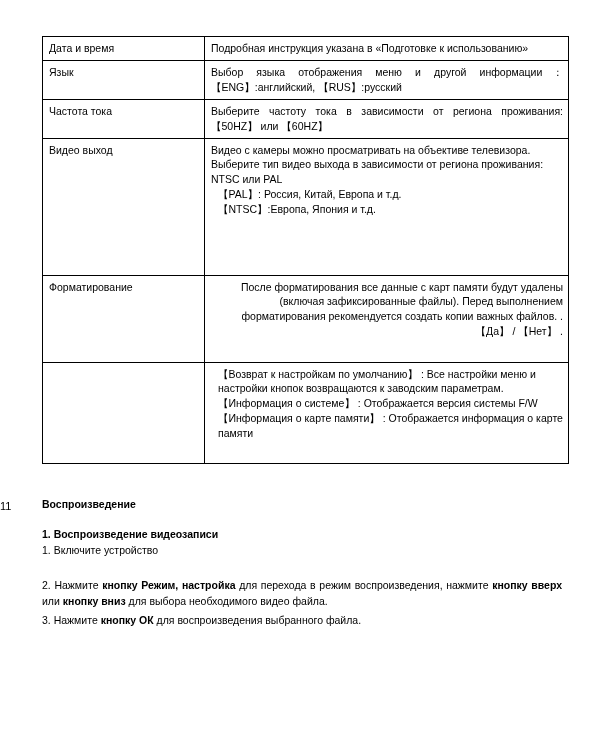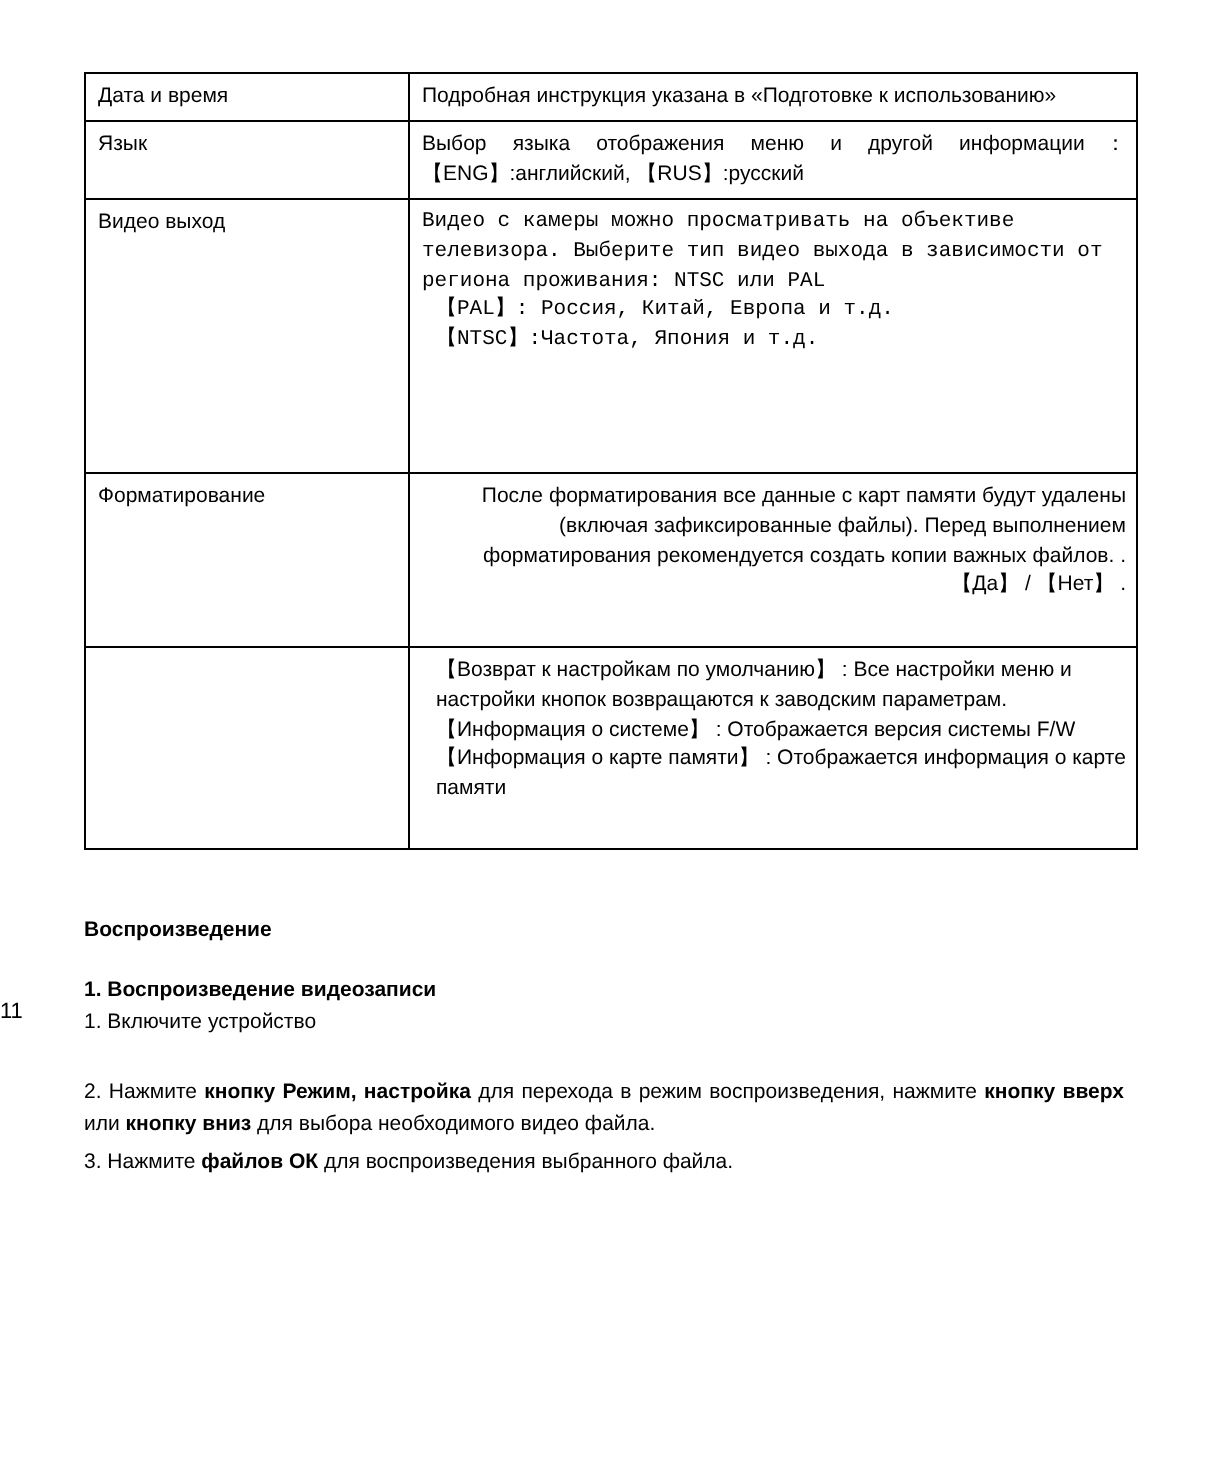--- a/index.html
+++ b/index.html
@@ -39,21 +39,21 @@
     width: 150px;
   }
   td.col-desc {
     width: 352px;
     margin-top: 30px;
   }
   .just {
     text-align: justify;
     text-align-last: left;
   }
-  .row-video td.col-desc { height: 128px; font-family: Liberation Mono, monospace; }
+  .row-video td.col-desc { height: 128px; }
   .row-format td.col-desc { height: 78px; text-align: right; }
   .row-default td.col-desc { height: 92px; }
   .indent {
     display: block;
     padding-left: 7px;
   }
   .section-head {
     margin-top: 34px;
     font-size: 10.5px;
     font-weight: bold;
@@ -94,26 +94,30 @@
   <table class="settings">
     <tbody>
       <tr class="row-datetime">
         <td class="col-label">Дата и время</td>
         <td class="col-desc just">Подробная инструкция указана в «Подготовке к использованию»</td>
       </tr>
       <tr class="row-language">
         <td class="col-label">Язык</td>
         <td class="col-desc just">Выбор языка отображения меню и другой информации：【ENG】:английский, 【RUS】:русский</td>
       </tr>
+      <tr class="row-frequency">
+        <td class="col-label">Частота тока</td>
+        <td class="col-desc just">Выберите частоту тока в зависимости от региона проживания:  【50HZ】 или 【60HZ】</td>
+      </tr>
       <tr class="row-video">
         <td class="col-label">Видео выход</td>
         <td class="col-desc">
           <span> Видео с камеры можно просматривать на объективе телевизора. Выберите тип видео выхода в зависимости от региона проживания: NTSC или PAL</span>
           <span class="indent">【PAL】: Россия, Китай, Европа и т.д.</span>
-          <span class="indent">【NTSC】:Частота, Япония и т.д.</span>
+          <span class="indent">【NTSC】:Европа, Япония и т.д.</span>
         </td>
       </tr>
       <tr class="row-format">
         <td class="col-label">Форматирование</td>
         <td class="col-desc">После форматирования все данные с карт памяти будут удалены (включая зафиксированные файлы). Перед выполнением форматирования рекомендуется создать копии важных файлов. .    【Да】 / 【Нет】 .</td>
       </tr>
       <tr class="row-default">
         <td class="col-label"></td>
         <td class="col-desc">
           <span class="indent">【Возврат к настройкам по умолчанию】 : Все настройки меню и настройки кнопок возвращаются к заводским параметрам.</span>
@@ -125,17 +129,17 @@
   </table>
 
   <div class="section-head">Воспроизведение</div>
 
   <div class="sub-head">1. Воспроизведение видеозаписи</div>
 
   <div class="body-line">1. Включите устройство</div>
 
   <div class="body-par"><span>2. Нажмите </span><b>кнопку Режим, настройка</b><span> для перехода в режим воспроизведения, нажмите </span><b>кнопку вверх</b><span> или </span><b>кнопку вниз</b><span> для выбора необходимого видео файла.</span></div>
 
-  <div class="body-line"><span>3. Нажмите </span><b>файлов ОК</b><span> для воспроизведения выбранного файла.</span></div>
+  <div class="body-line"><span>3. Нажмите </span><b>кнопку ОК</b><span> для воспроизведения выбранного файла.</span></div>
 
   <div class="page-number">11</div>
 
 </div>
 
 </body></html>

